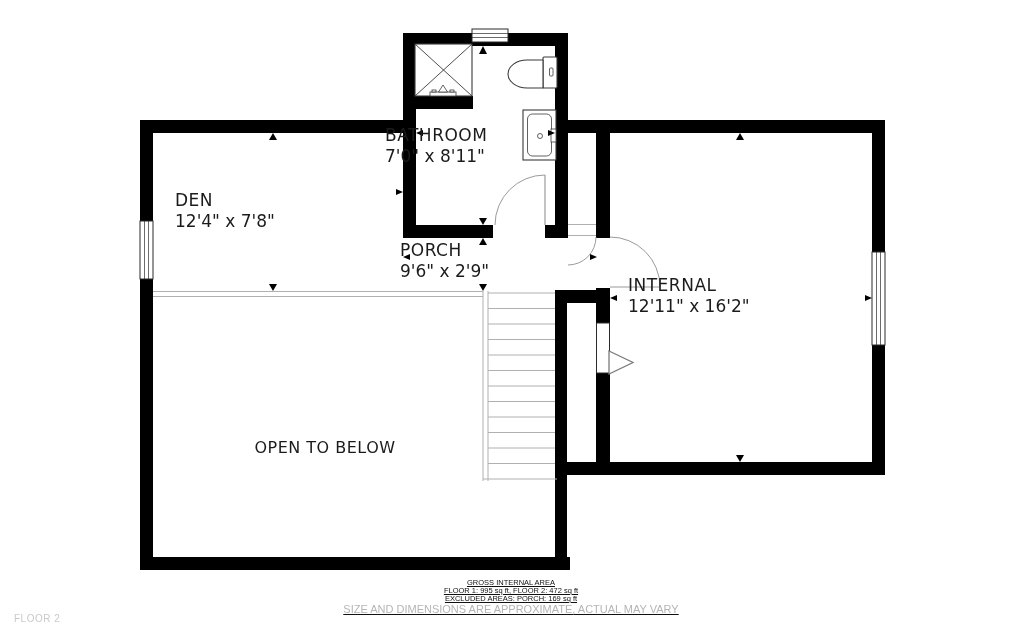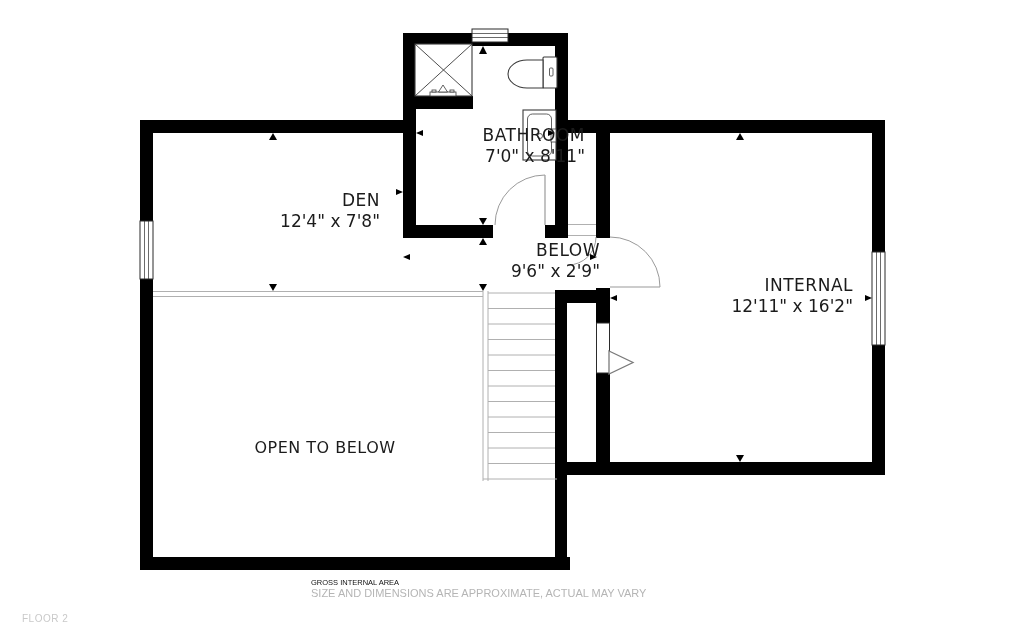--- a/index.html
+++ b/index.html
@@ -1,26 +1,26 @@
 <!DOCTYPE html>
 <html><head>
 <meta charset="utf-8">
 <style>
   html,body{margin:0;padding:0;background:#ffffff;}
   .plan{position:relative;width:1024px;height:639px;background:#ffffff;overflow:hidden;
         font-family:"DejaVu Sans","Liberation Sans",sans-serif;}
   svg{position:absolute;left:0;top:0;}
-  .room-label{position:absolute;text-align:right;color:#1b1b1b;font-size:17px;line-height:21px;white-space:nowrap;}
+  .room-label{position:absolute;text-align:left;color:#1b1b1b;font-size:17px;line-height:21px;white-space:nowrap;}
   .room-label .nm{letter-spacing:0.5px;}
   .open-label{position:absolute;text-align:center;color:#1b1b1b;font-size:16px;white-space:nowrap;letter-spacing:0.5px;margin-top:26px;}
-  .footer{position:absolute;left:311px;top:579px;width:400px;text-align:left;
-          font-family:"Liberation Sans",sans-serif;color:#111111;}
+  .footer{position:absolute;left:311px;top:579px;width:400px;text-align:center;
+          font-family:"Liberation Sans",sans-serif;color:#111111;text-decoration:underline;}
   .footer div{font-size:7.5px;line-height:8px;white-space:nowrap;}
   .footer .disclaimer{font-size:11px;line-height:10px;color:#b5b5b5;margin-top:1px;}
-  .floor-tag{position:absolute;left:22px;top:613px;font-family:"Liberation Sans",sans-serif;
+  .floor-tag{position:absolute;left:14px;top:613px;font-family:"Liberation Sans",sans-serif;
              font-size:10px;color:#c9c9c9;letter-spacing:0.5px;}
   
   .wall rect{fill:#000000;}
   .win-rect{fill:#ffffff;stroke:#2b2b2b;stroke-width:1;}
   .win-line{stroke:#2b2b2b;stroke-width:0.7;}
   .arc{fill:none;stroke:#9a9a9a;stroke-width:1;}
   .leaf{stroke:#9a9a9a;stroke-width:1.2;}
   .thin{stroke:#b0b0b0;stroke-width:1;}
   .fixture{fill:#ffffff;stroke:#3a3a3a;stroke-width:1.1;}
   .fixture-fine{fill:#ffffff;stroke:#3a3a3a;stroke-width:0.8;}
@@ -159,31 +159,33 @@
     <div class="nm">BATHROOM</div>
     <div>7'0" x 8'11"</div>
   </div>
 
   <div class="room-label" style="left:175px;top:190px;width:205px;">
     <div class="nm">DEN</div>
     <div>12'4" x 7'8"</div>
   </div>
 
   <div class="room-label" style="left:400px;top:240px;width:200px;">
-    <div class="nm">BELOW</div>
+    <div class="nm">PORCH</div>
     <div>9'6" x 2'9"</div>
   </div>
 
   <div class="room-label" style="left:628px;top:275px;width:225px;">
     <div class="nm">INTERNAL</div>
     <div>12'11" x 16'2"</div>
   </div>
 
   <div class="open-label" style="left:200px;top:412px;width:250px;">OPEN TO BELOW</div>
 
   <div class="footer">
     <div>GROSS INTERNAL AREA</div>
+    <div>FLOOR 1: 995 sq ft, FLOOR 2: 472 sq ft</div>
+    <div>EXCLUDED AREAS: PORCH: 169 sq ft</div>
     <div class="disclaimer">SIZE AND DIMENSIONS ARE APPROXIMATE, ACTUAL MAY VARY</div>
   </div>
 
   <div class="floor-tag">FLOOR 2</div>
 
 </div>
 
 </body></html>

